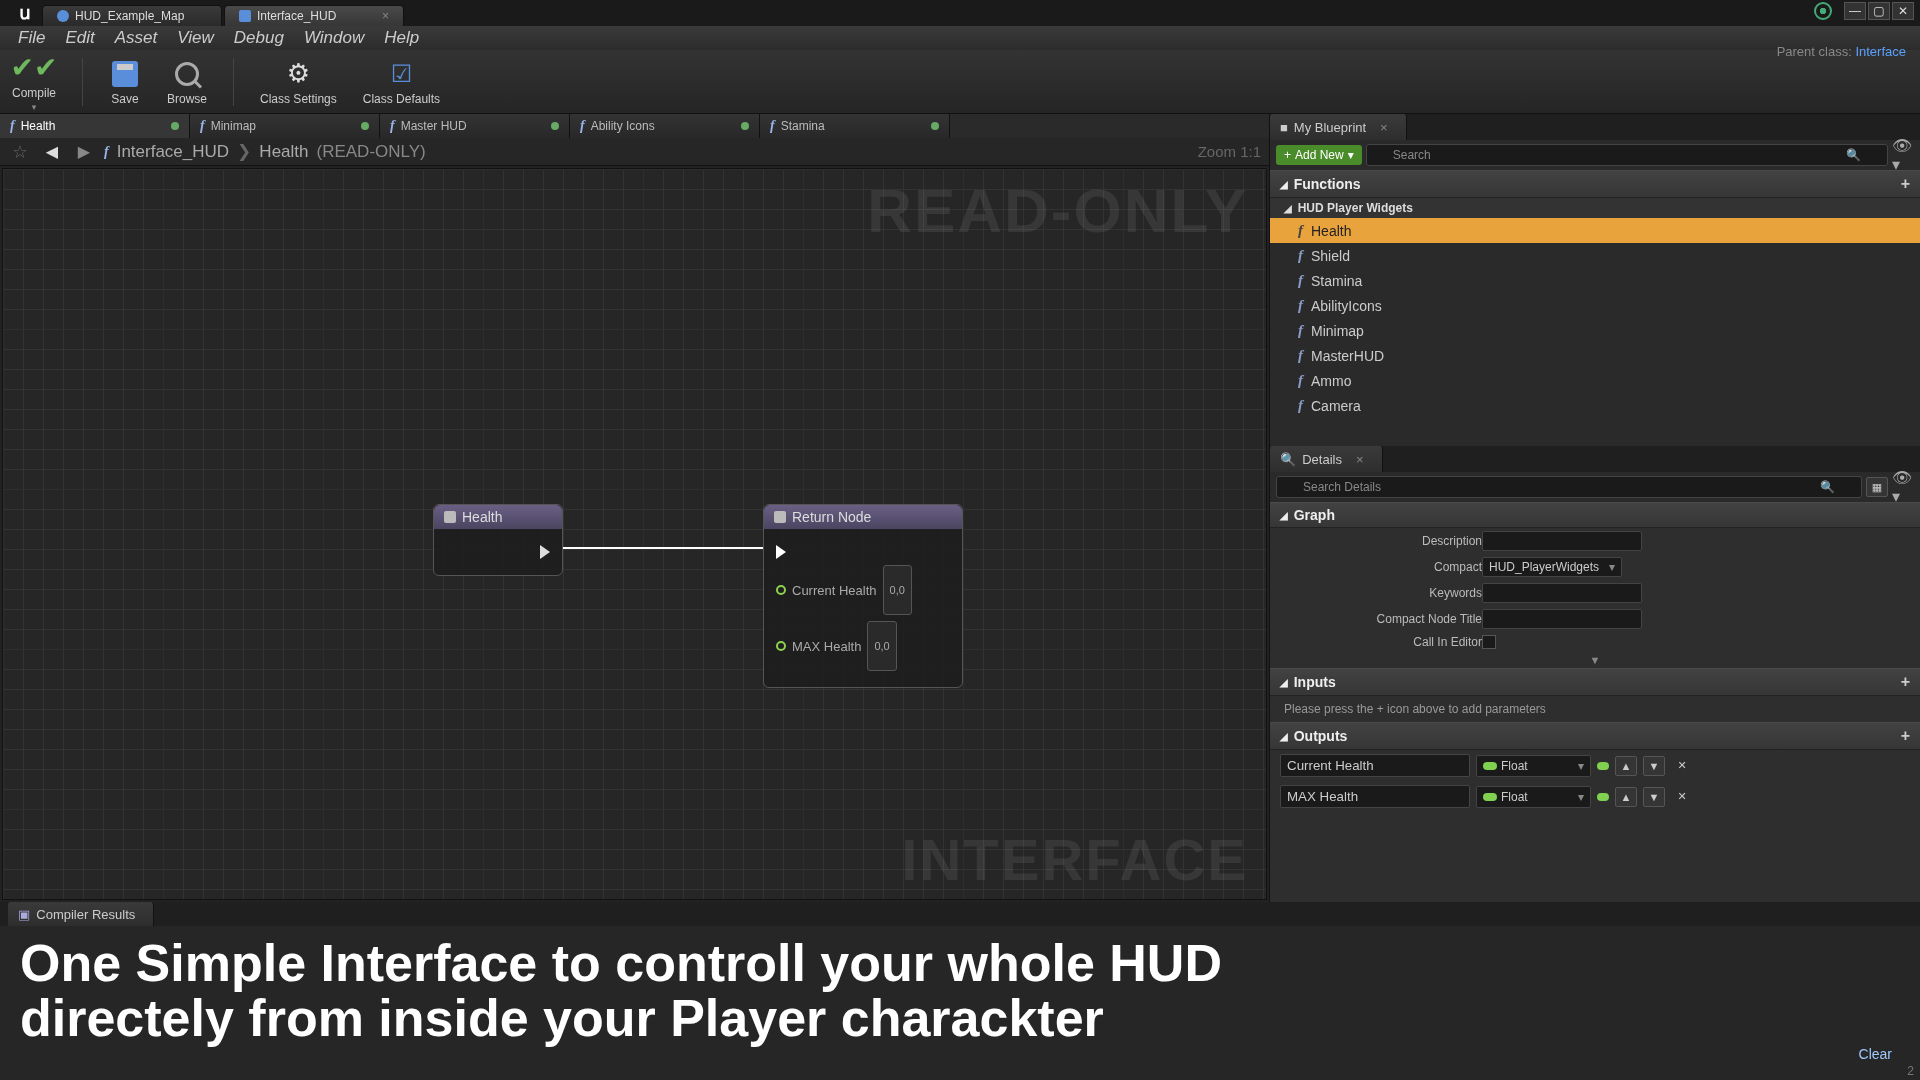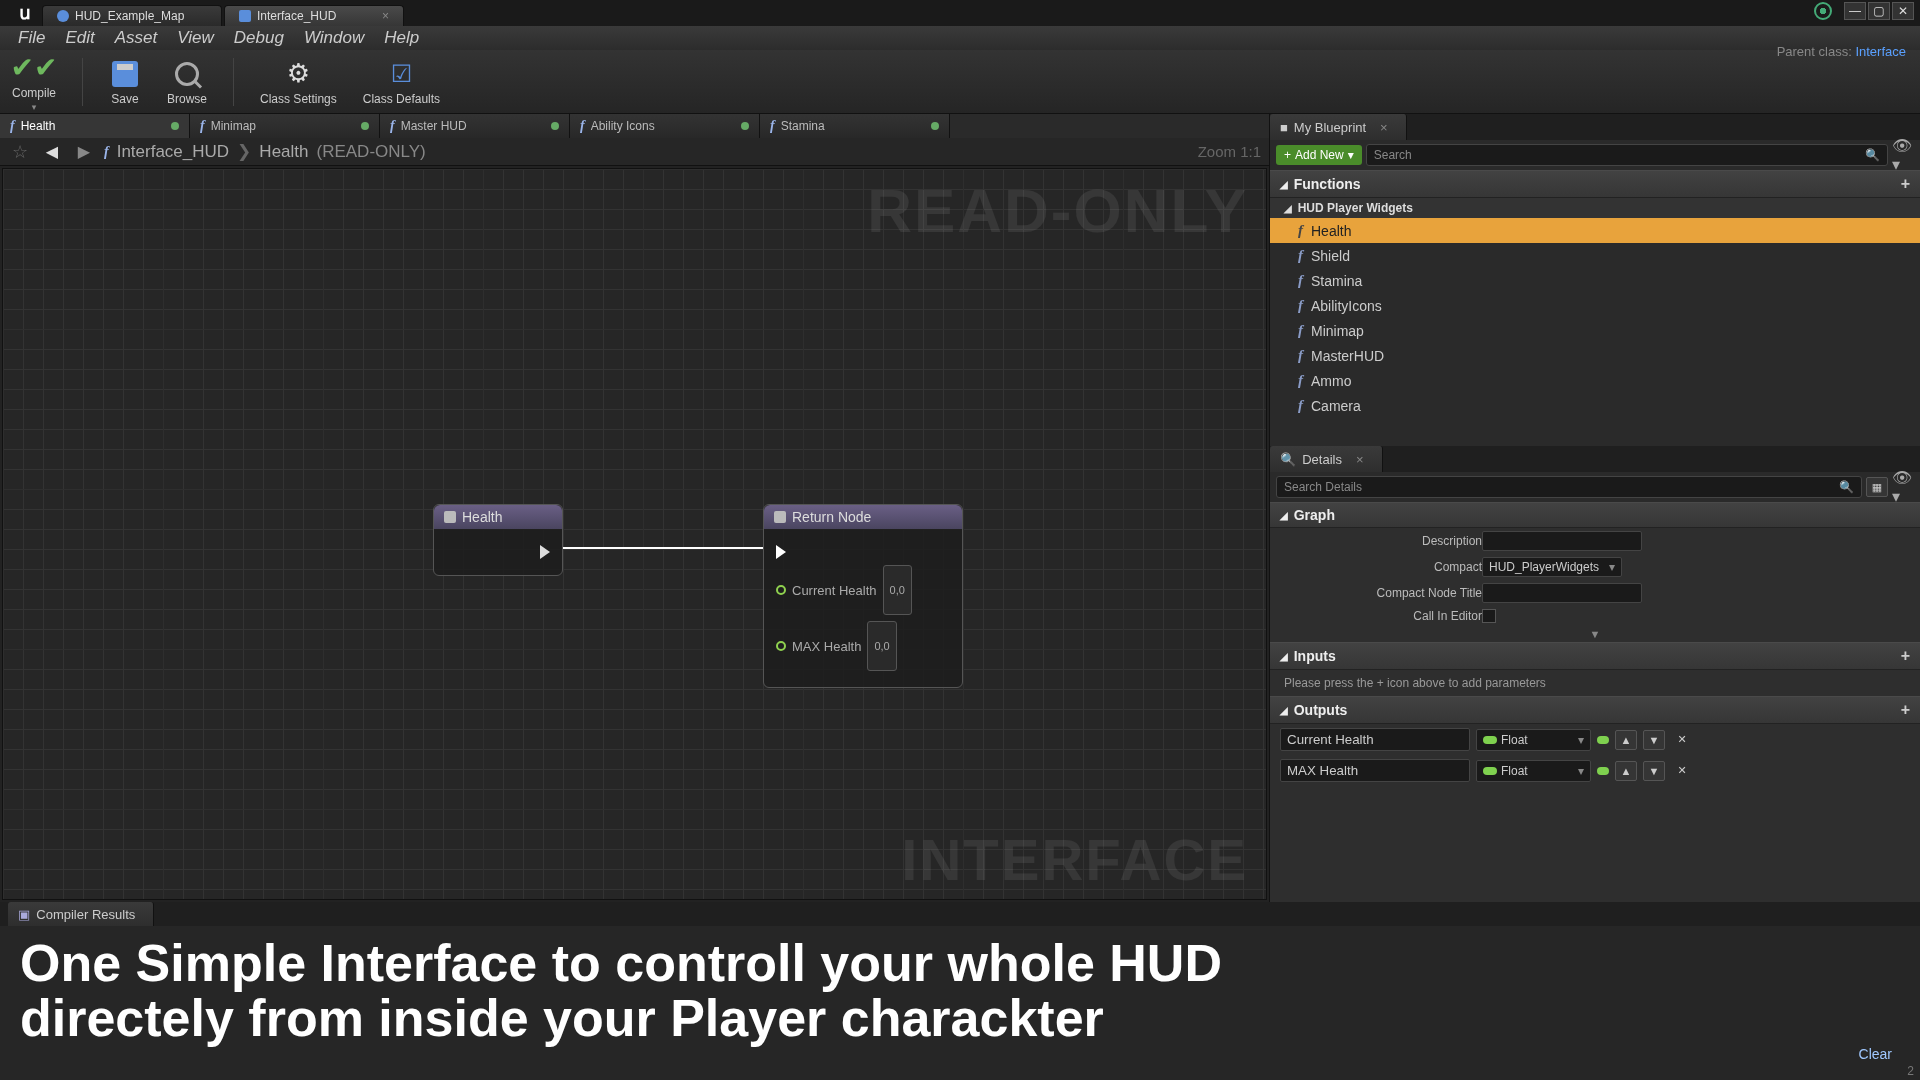--- a/index.html
+++ b/index.html
@@ -89,21 +89,21 @@
 .right-pane { width: 650px; display: flex; flex-direction: column; background: #2a2a2a; }
 
 .panel-tab-row { height: 26px; display: flex; background: #1f1f1f;}
 .panel-tab { background: linear-gradient(#3a3a3a,#2e2e2e); padding: 4px 18px 4px 10px; font-size: 13px; display: flex; align-items: center; gap: 6px; border-radius: 3px 3px 0 0; border-right: 1px solid #111;}
 .panel-tab .x { color: #888; margin-left: 8px; }
 .panel-icon-folder { color: #ccc; font-size: 13px;}
 .panel-icon-mag { color: #aad; font-size: 13px;}
 
 .panel-toolbar { display: flex; align-items: center; padding: 4px 6px; gap: 4px; background: #2a2a2a;}
 .add-new { background: #4a8c2a; color: #fff; font-size: 12px; padding: 3px 8px; border-radius: 3px; display: flex; align-items: center; gap: 4px; cursor: pointer;}
-.search-box { flex: 1; background: #1a1a1a; border: 1px solid #444; border-radius: 3px; padding: 3px 7px; font-size: 12px; color: #888; display: flex; align-items: center;}
+.search-box { flex: 1; background: #1a1a1a; border: 1px solid #444; border-radius: 3px; padding: 3px 26px; font-size: 12px; color: #888; display: flex; align-items: center;}
 .search-box .mag { margin-left: auto; color: #888;}
 .eye-btn { width: 22px; height: 20px; display: flex; align-items: center; justify-content: center; color: #aaa; cursor: pointer;}
 
 .cat-header { background: linear-gradient(#424242,#363636); padding: 4px 10px; font-size: 14px; font-weight: bold; color: #eee; display: flex; align-items: center; border-top: 1px solid #4a4a4a; border-bottom: 1px solid #222;}
 .cat-header .plus { margin-left: auto; color: #ccc; font-size: 16px; cursor: pointer;}
 .cat-header .tri { margin-right: 6px; font-size: 10px;}
 
 .sub-header { padding: 3px 10px 3px 14px; font-size: 12px; font-weight: bold; color: #ddd; background: #333; display: flex; align-items: center;}
 .sub-header .tri { margin-right: 6px; font-size: 10px;}
 
@@ -378,20 +378,24 @@
           <span class="lab">Description</span>
           <input class="det-input" value="" style="">
         </div>
       <div class="det-row">
           <span class="lab">Compact</span>
           <div class="det-drop">
             <span>HUD_PlayerWidgets</span>
           </div>
         </div>
       <div class="det-row">
+          <span class="lab">Keywords</span>
+          <input class="det-input" value="" style="">
+        </div>
+      <div class="det-row">
           <span class="lab">Compact Node Title</span>
           <input class="det-input" value="" style="">
         </div>
       <div class="det-row">
           <span class="lab">Call In Editor</span>
           <div class="det-check"></div>
         </div>
       <div class="expand-arrow">▼</div>
 
       <div class="cat-header">

